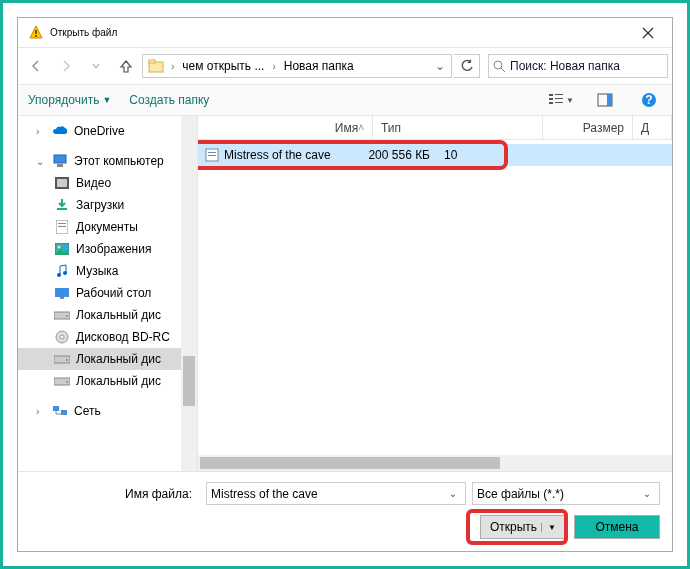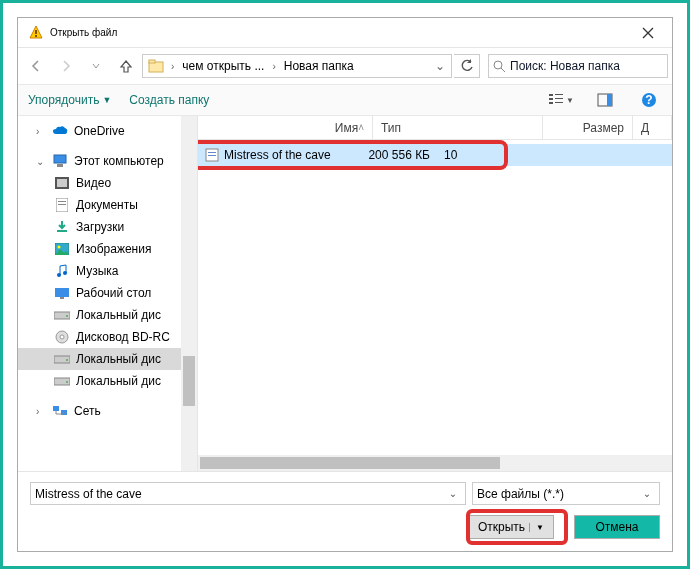--- a/index.html
+++ b/index.html
@@ -61,21 +61,21 @@
 .fl-thumb { position: absolute; top: 2px; bottom: 2px; left: 2px; width: 300px; background: #c0c0c0; }
 
 .bottom { border-top: 1px solid #e5e5e5; padding: 10px 12px 12px; display: flex; flex-direction: column; gap: 10px; }
 .row1 { display: flex; align-items: center; gap: 6px; }
 .row1 .lbl { width: 170px; text-align: right; padding-right: 8px; }
 .combo { height: 23px; border: 1px solid #ccc; display: flex; align-items: center; padding: 0 4px; background: #fff; }
 .combo .val { flex: 1; }
 .combo .ar { width: 16px; text-align: center; color: #555; font-size: 10px; }
 .fname { flex: 1; }
 .ftype { width: 188px; }
-.row2 { display: flex; justify-content: flex-end; gap: 20px; position: relative; }
+.row2 { display: flex; justify-content: flex-end; gap: 8px; position: relative; }
 .btn { width: 86px; height: 24px; border: 1px solid #adadad; background: #14b8a6; display: flex; align-items: center; justify-content: center; gap: 4px; }
 .btn.primary { background: #e1e1e1; }
 .highlight-btn { position: absolute; right: 92px; top: -6px; width: 102px; height: 36px; border: 4px solid #e03030; border-radius: 6px; pointer-events: none; }
 
 svg { display: block; }
 </style>
 </head>
 <body>
 
 <div class="outer">
@@ -207,36 +207,36 @@
             <span class="tree-ico">
               <svg width="14" height="12">
                 <rect x="0" y="0" width="14" height="12" fill="#555"></rect>
                 <rect x="2" y="2" width="10" height="8" fill="#ccc"></rect>
               </svg>
             </span>
             <span>Видео</span>
           </div>
       <div class="tree-item child">
             <span class="tree-ico">
+              <svg width="14" height="14">
+                <path d="M7 1 L7 8 M4 5 L7 8 L10 5" stroke="#2a8" stroke-width="2" fill="none"></path>
+                <rect x="2" y="10" width="10" height="2" fill="#2a8"></rect>
+              </svg>
+            </span>
+            <span>Загрузки</span>
+          </div>
+      <div class="tree-item child">
+            <span class="tree-ico">
               <svg width="12" height="14">
                 <rect x="0" y="0" width="12" height="14" fill="#fff" stroke="#888"></rect>
                 <rect x="2" y="3" width="8" height="1" fill="#888"></rect>
                 <rect x="2" y="6" width="8" height="1" fill="#888"></rect>
               </svg>
             </span>
             <span>Документы</span>
-          </div>
-      <div class="tree-item child">
-            <span class="tree-ico">
-              <svg width="14" height="14">
-                <path d="M7 1 L7 8 M4 5 L7 8 L10 5" stroke="#2a8" stroke-width="2" fill="none"></path>
-                <rect x="2" y="10" width="10" height="2" fill="#2a8"></rect>
-              </svg>
-            </span>
-            <span>Загрузки</span>
           </div>
       <div class="tree-item child">
             <span class="tree-ico">
               <svg width="14" height="12">
                 <rect x="0" y="0" width="14" height="12" fill="#3ac" stroke="#288"></rect>
                 <circle cx="4" cy="4" r="1.5" fill="#ff0"></circle>
                 <path d="M0 12 L5 6 L9 10 L11 8 L14 12 Z" fill="#2a6"></path>
               </svg>
             </span>
             <span>Изображения</span>
@@ -349,20 +349,21 @@
         </div>
         <div class="fl-scrollbar">
               <div class="fl-thumb"></div>
             </div>
       </div>
     </div>
   </div>
 
   <div class="bottom">
     <div class="row1">
+      <div class="lbl">Имя файла:</div>
       <div class="combo fname">
             <span class="val">Mistress of the cave</span>
             <span class="ar">⌄</span>
           </div>
       <div class="combo ftype">
             <span class="val">Все файлы (*.*)</span>
             <span class="ar">⌄</span>
           </div>
     </div>
     <div class="row2">

